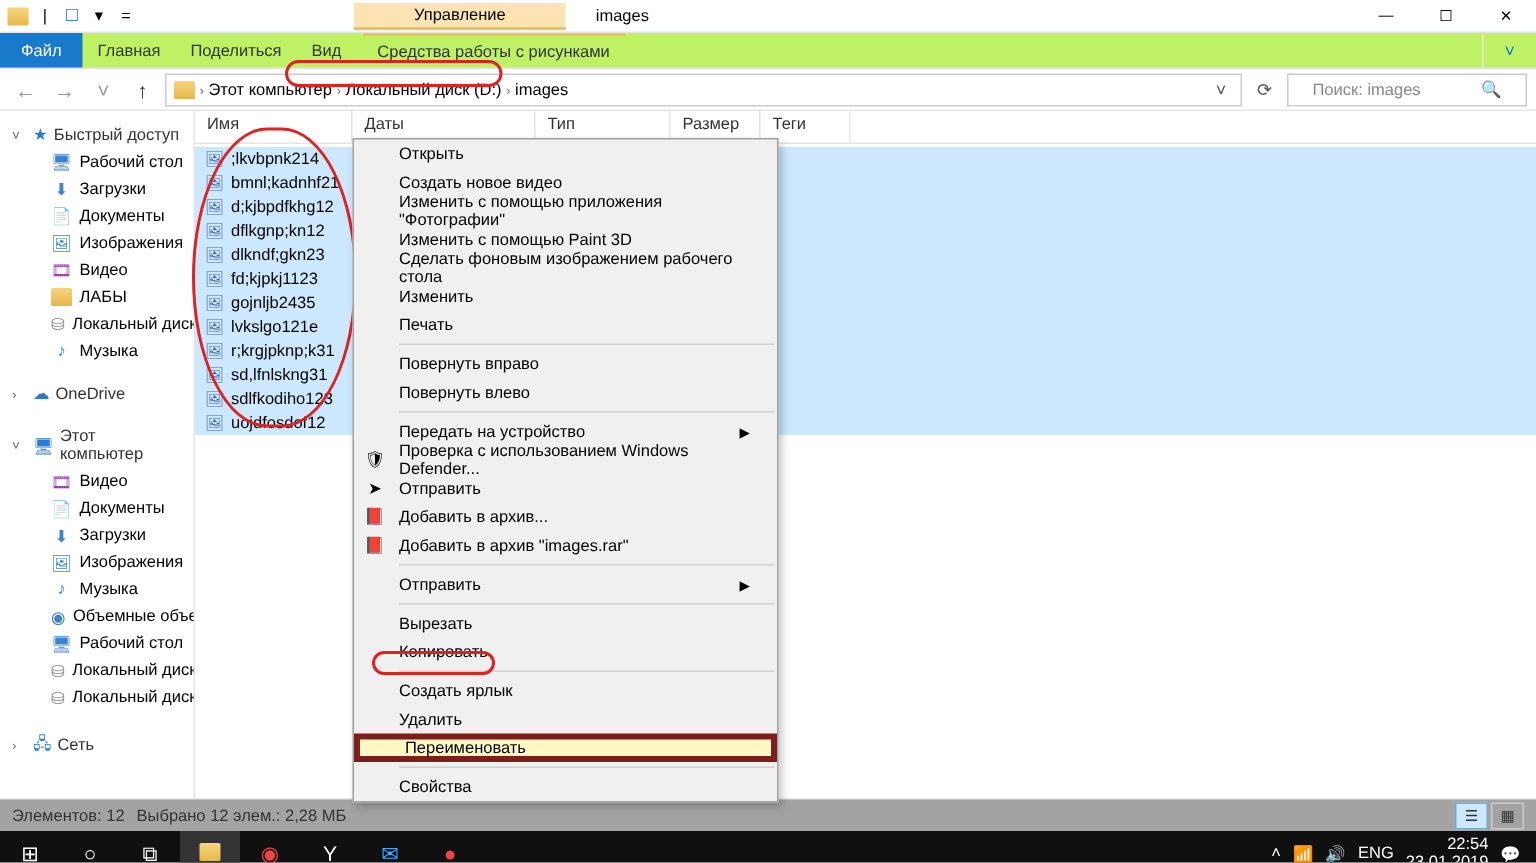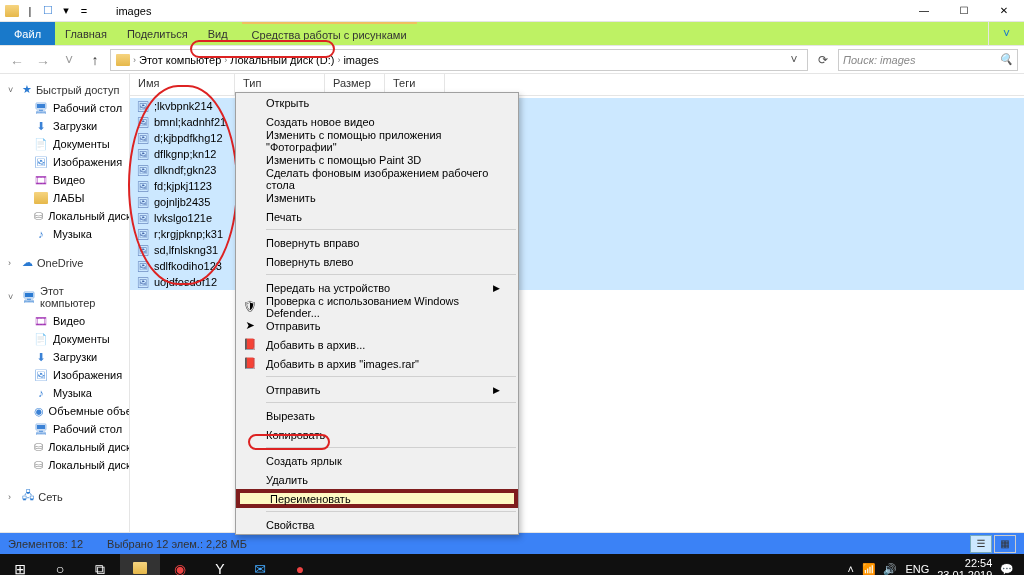--- a/index.html
+++ b/index.html
@@ -23,21 +23,21 @@
 .ribbon .help-icon { width: 36px; display: flex; align-items: center; justify-content: center; color: #1979ca; font-size: 12px; border-left:1px solid #e5e5e5;}
 
 
 .addr-bar { height: 28px; display: flex; align-items: center; padding: 2px 6px; gap: 4px; background:#fff; border-bottom:1px solid #e5e5e5;}
 .nav-btn { width: 22px; height: 22px; display: flex; align-items: center; justify-content: center; color: #999; font-size: 14px; border-radius:2px;}
 .nav-btn.enabled { color: #333; }
 .addr-box { flex: 1; height: 22px; border: 1px solid #ccc; background: #fff; display: flex; align-items: center; padding: 0 2px; font-size: 11px; }
 .addr-box .crumb { padding: 0 3px; display:flex; align-items:center; gap:3px; }
 .addr-box .sep { color: #777; font-size: 9px; }
 .addr-refresh { width: 22px; height: 22px; display: flex; align-items: center; justify-content: center; color: #555; font-size:12px;}
-.search-box { width: 180px; height: 22px; border: 1px solid #ccc; display: flex; align-items: center; padding: 0 4px; color: #888; font-style: italic; }
+.search-box { width: 160px; height: 22px; border: 1px solid #ccc; display: flex; align-items: center; padding: 0 16px; color: #888; }
 .search-box .icon { margin-left: auto; color: #888; }
 
 
 .main { display: flex; height: 458px; }
 .nav-pane { width: 130px; border-right: 1px solid #e5e5e5; background: #fff; padding: 6px 0; overflow-y:auto;}
 .nav-section-title { padding: 3px 8px 3px 22px; color: #333; display:flex; align-items:center; gap:4px; position:relative;}
 .nav-section-title .exp { position:absolute; left:8px; font-size:9px; color:#666;}
 .nav-item { padding: 2px 4px 2px 34px; display: flex; align-items: center; gap: 5px; white-space: nowrap; overflow: hidden; }
 .nav-item .icon { width: 14px; height: 14px; display:inline-flex; align-items:center; justify-content:center; font-size:11px;}
 .nav-spacer { height: 10px; }
@@ -69,21 +69,21 @@
 
 .context-menu { position: absolute; left: 235px; top: 92px; width: 284px; background: #f0f0f0; border: 1px solid #a0a0a0; box-shadow: 2px 3px 6px rgba(0,0,0,0.25); }
 .context-menu .item { height: 19px; display: flex; align-items: center; padding: 0 18px 0 30px; font-size: 11px; position:relative; }
 .context-menu .item.default { font-weight: normal; }
 .context-menu .item.highlighted { background: #fef9c3; border:4px solid #7f1d1d; height:19px; }
 .context-menu .sep { height: 1px; background: #d0d0d0; margin: 3px 2px 3px 30px; }
 .context-menu .arrow { margin-left: auto; font-size: 9px; }
 .context-menu .micon { position:absolute; left:6px; width:16px; height:16px; display:flex; align-items:center; justify-content:center; font-size:11px;}
 
 
-.status-bar { height: 22px; border-top: 1px solid #e5e5e5; display: flex; align-items: center; padding: 0 8px; font-size: 11px; color: #333; gap: 24px; background:#3b82f6;}
+.status-bar { height: 22px; border-top: 1px solid #e5e5e5; display: flex; align-items: center; padding: 0 8px; font-size: 11px; color: #333; gap: 8px; background:#a3a3a3;}
 .status-bar .view-toggle { margin-left: auto; display:flex; gap:2px;}
 .status-bar .vt-btn { width:22px; height:18px; border:1px solid #ccc; display:flex; align-items:center; justify-content:center; font-size:10px;}
 .status-bar .vt-btn.active{ background:#cce8ff; border-color:#7ab; }
 
 
 .taskbar { height: 30px; background: #101010; display: flex; align-items: center; color: #fff; }
 .taskbar .tb-btn { width: 40px; height: 30px; display: flex; align-items: center; justify-content: center; font-size: 14px; }
 .taskbar .tray { margin-left: auto; display: flex; align-items: center; gap: 8px; padding: 0 10px; font-size: 10px; }
 .taskbar .clock { text-align: right; line-height: 1.1; font-size: 10px; }
 
@@ -102,20 +102,21 @@
 <div class="title-bar">
   <div class="qat">
     <span class="qat-icon color-yellow">
         <span class="fold"></span>
       </span>
     <span class="qat-icon">|</span>
     <span class="qat-icon color-blue">☐</span>
     <span class="qat-icon">▾</span>
     <span class="qat-icon">=</span>
   </div>
+  <div class="mgmt-tab">Управление</div>
   <div class="title">images</div>
   <div class="win-controls">
     <div class="win-btn">—</div>
     <div class="win-btn">☐</div>
     <div class="win-btn close">✕</div>
   </div>
 </div>
 
 <div class="ribbon">
   <div class="tab-file">Файл</div>
@@ -247,20 +248,21 @@
     <div class="nav-section-title">
         <span class="exp">›</span>
         <span style="color:#2a7ad2">🖧</span>
         <span>Сеть</span>
       </div>
   </div>
 
   <div class="content">
     <div class="col-headers">
       <div class="col col-name">Имя</div>
+      <div class="col col-date">Даты</div>
       <div class="col col-type">Тип</div>
       <div class="col col-size">Размер</div>
       <div class="col col-tags">Теги</div>
     </div>
     <div class="file-list" id="file-list">
         <div class="file-row">
           <div class="cell-name">
             <span class="ficon">🖼</span>
             <span>;lkvbpnk214</span>
           </div>

